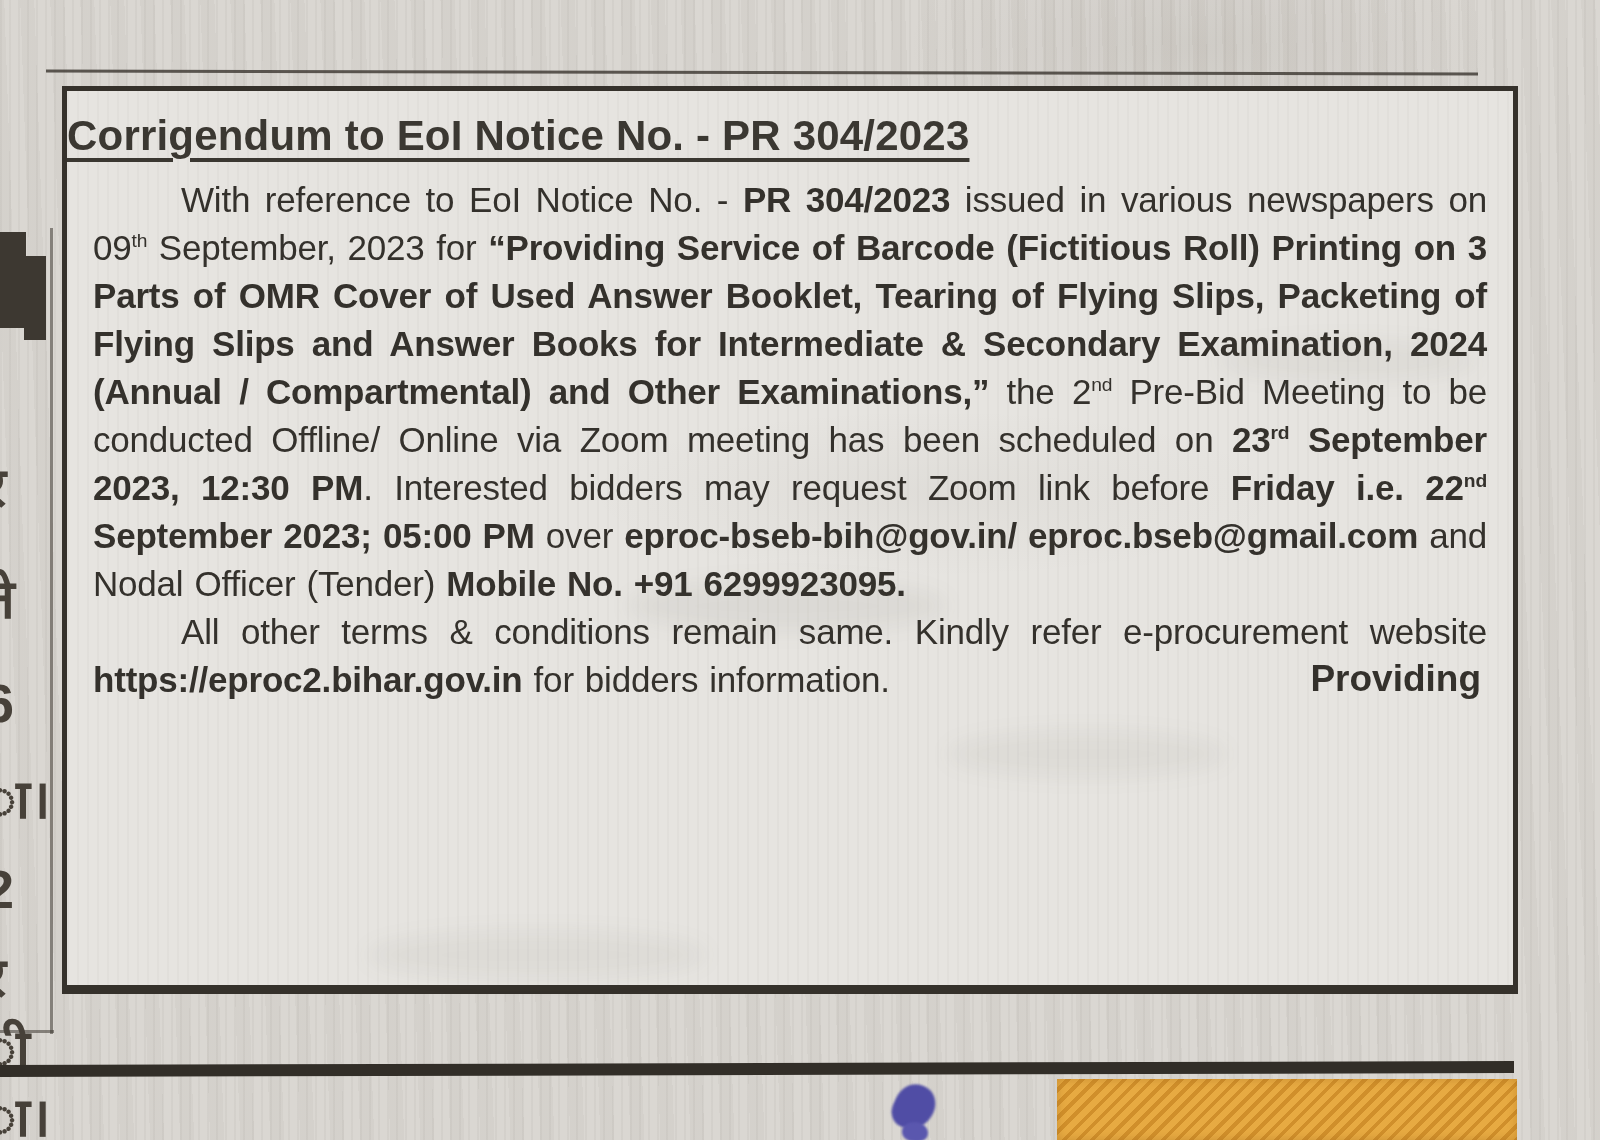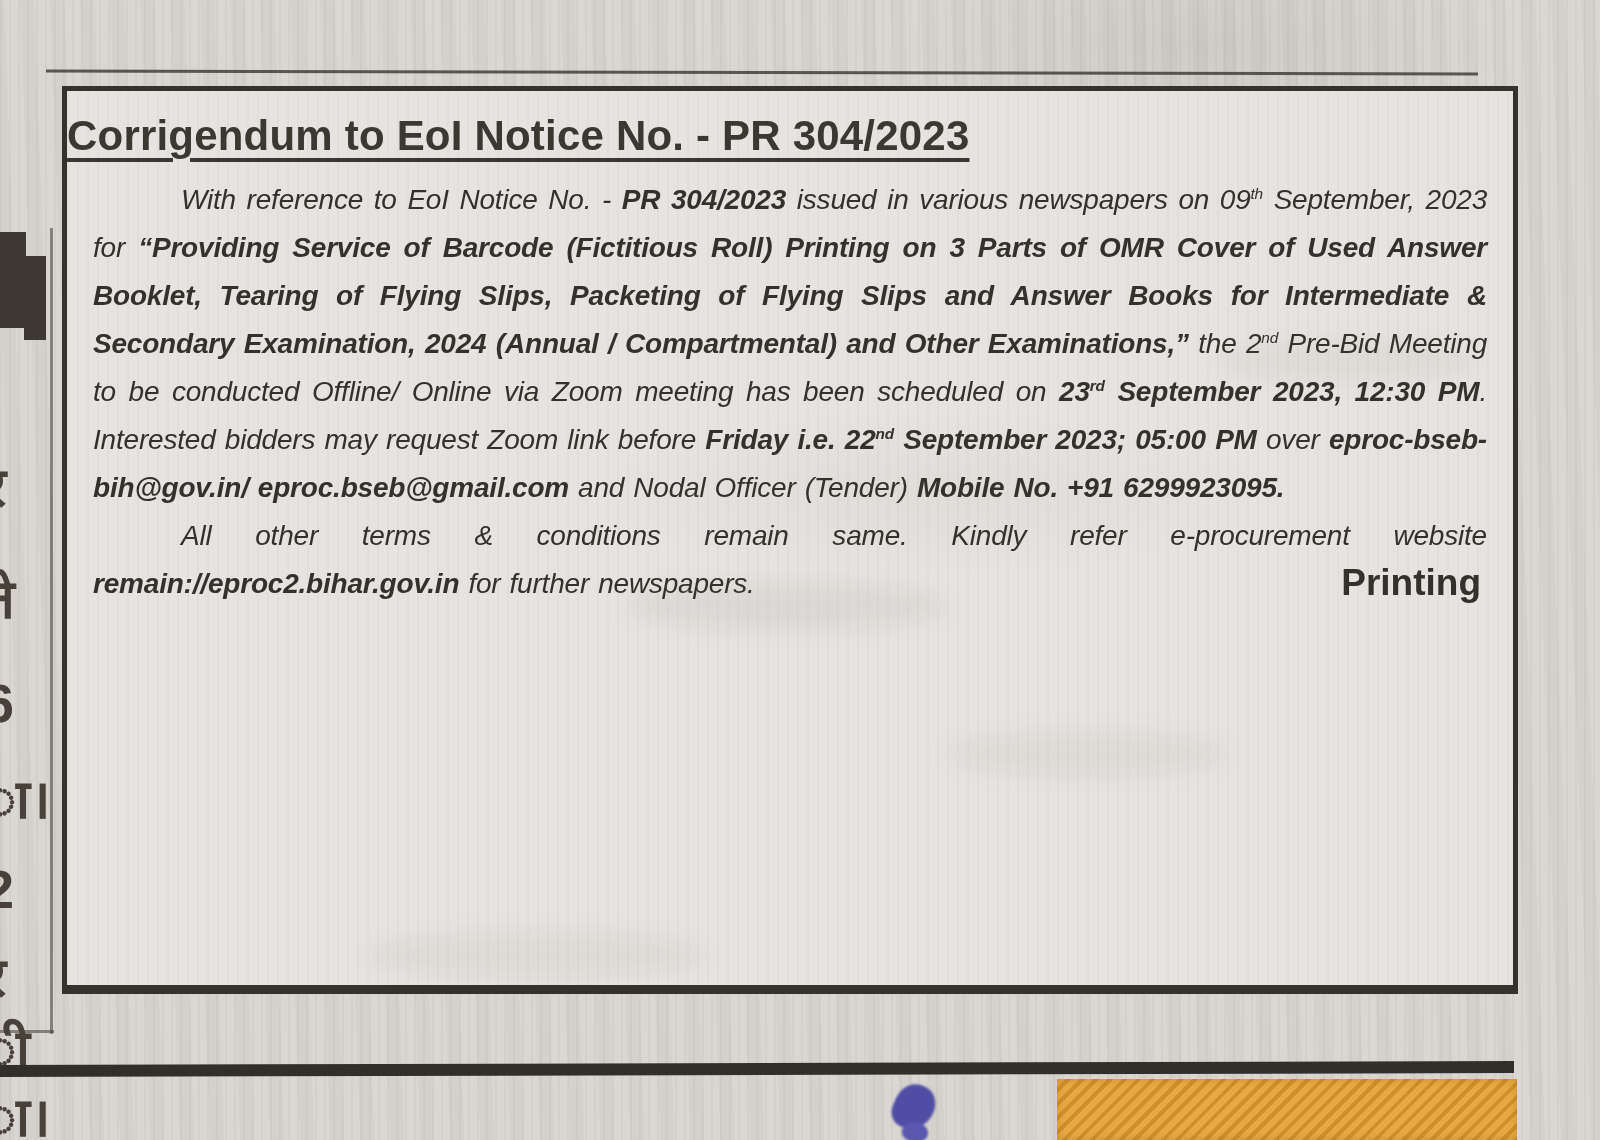--- a/index.html
+++ b/index.html
@@ -117,27 +117,26 @@
   .subtitle span {
     font-size: 42px; font-weight: 700; color: #3b3832;
     text-decoration: underline;
     text-decoration-thickness: 4px;
     text-underline-offset: 8px;
     letter-spacing: 0.2px;
   }
 
   .body-text {
     margin: 16px 26px 0 26px;
-    font-size: 28px; line-height: 48px;
+    font-size: 35px; line-height: 48px;
     color: #34312c;
     text-align: justify;
     text-indent: 88px;
     letter-spacing: -0.2px;
     word-spacing: 1.5px;
-    font-style: italic;
   }
   .body-text sup {
     font-size: 0.55em;
     vertical-align: super;
     line-height: 0;
   }
   .closing-text { margin-top: 0; }
 
   .signature {
     margin: -46px 32px 0 0;
@@ -203,23 +202,23 @@
 
   <div class="notice">
 
 
     <div class="subtitle">
       <span>Corrigendum to EoI Notice No. - PR 304/2023</span>
     </div>
 
     <p class="body-text"><span>With reference to EoI Notice No. - </span><span style="font-weight: 700;">PR 304/2023</span><span> issued in various newspapers on 09</span><sup>th</sup><span> September, 2023 for </span><span style="font-weight: 700;">“Providing Service of Barcode (Fictitious Roll) Printing on 3 Parts of OMR Cover of Used Answer Booklet, Tearing of Flying Slips, Packeting of Flying Slips and Answer Books for Intermediate &amp; Secondary Examination, 2024 (Annual / Compartmental) and Other Examinations,”</span><span> the 2</span><sup>nd</sup><span> Pre-Bid Meeting to be conducted Offline/ Online via Zoom meeting has been scheduled on </span><span style="font-weight: 700;">23</span><sup style="font-weight: 700;">rd</sup><span style="font-weight: 700;"> September 2023, 12:30 PM</span><span>. Interested bidders may request Zoom link before </span><span style="font-weight: 700;">Friday i.e. 22</span><sup style="font-weight: 700;">nd</sup><span style="font-weight: 700;"> September 2023; 05:00 PM</span><span> over </span><span style="font-weight: 700;">eproc-bseb-bih@gov.in/ eproc.bseb@gmail.com</span><span> and Nodal Officer (Tender) </span><span style="font-weight: 700;">Mobile No. +91 6299923095.</span></p>
 
-    <p class="body-text closing-text"><span>All other terms &amp; conditions remain same. Kindly refer e-procurement website </span><span style="font-weight: 700;">remain://eproc2.bihar.gov.in</span><span> for further newspapers.</span></p>
-
-    <div class="signature">Printing</div>
+    <p class="body-text closing-text"><span>All other terms &amp; conditions remain same. Kindly refer e-procurement website </span><span style="font-weight: 700;">https://eproc2.bihar.gov.in</span><span> for bidders information.</span></p>
+
+    <div class="signature">Providing</div>
 
     <div class="smudge s1"></div>
     <div class="smudge s2"></div>
     <div class="smudge s3"></div>
     <div class="smudge s4"></div>
   </div>
 
   <div class="lower-bar"></div>
   <div class="orange-area"></div>
   <div class="ink-blot"></div>

